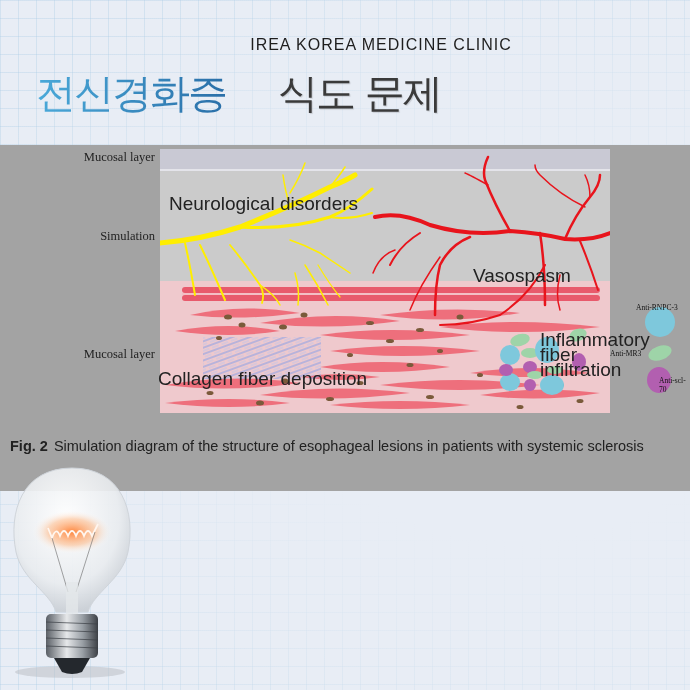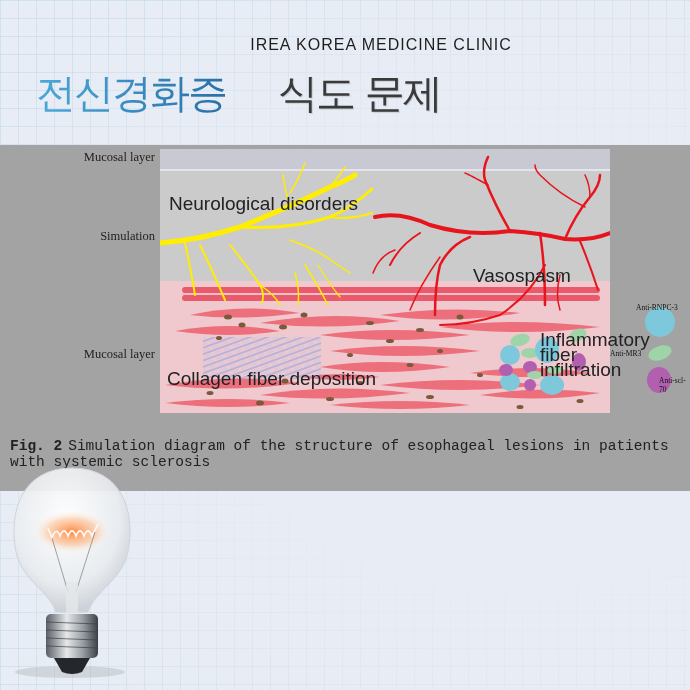--- a/index.html
+++ b/index.html
@@ -36,21 +36,21 @@
   .panel {
     position: absolute; left: 0; top: 145px; width: 690px; height: 346px; background: #a3a3a3;
   }
   .diagram { position: absolute; left: 0; top: 0; width: 690px; height: 270px; }
   .layer-label {
     position: absolute; font-family: "Liberation Serif", serif; font-size: 12.5px; color: #222; text-align: right; width: 155px; left: 0;
   }
   .inner-label { position: absolute; font-family: Liberation Sans, sans-serif; color: #222; font-size: 19px; }
   .legend-label { position: absolute; font-family: "Liberation Serif", serif; font-size: 7.5px; color: #111; }
   .caption {
-    position: absolute; left: 10px; top: 293px; font-family: Liberation Mono, monospace; font-size: 14.5px; color: #222;
+    position: absolute; left: 10px; top: 293px; font-family: Liberation Sans, sans-serif; font-size: 14.5px; color: #222;
   }
   .caption b { font-weight: bold; margin-right: 6px; }
 
   .bulb { position: absolute; left: 0; top: 462px; width: 230px; height: 228px; }
 </style>
 </head>
 <body>
 
 <div class="fade"></div>
 
@@ -189,21 +189,21 @@
     <ellipse cx="660" cy="208" rx="12" ry="7" fill="#9ed4a8" transform="rotate(-20 660 208)"></ellipse>
     <ellipse cx="659" cy="235" rx="12" ry="13" fill="#b25fb0"></ellipse>
   </svg>
 
   <div class="layer-label" style="top:5px;">Mucosal layer</div>
   <div class="layer-label" style="top:84px;">Simulation</div>
   <div class="layer-label" style="top:202px;">Mucosal layer</div>
 
   <div class="inner-label" style="left:169px; top:48px;">Neurological disorders</div>
   <div class="inner-label" style="left:473px; top:120px;">Vasospasm</div>
-  <div class="inner-label" style="left:167px; top:223px;">Collagen fiber deposition</div>
+  <div class="inner-label" style="left:158px; top:223px;">Collagen fiber deposition</div>
   <div class="inner-label" style="left:540px; top:187px; line-height:15px;">
     <div>Inflammatory</div>
     <div>fiber</div>
     <div>infiltration</div>
   </div>
 
   <div class="legend-label" style="left:636px; top:158px;">Anti-RNPC-3</div>
   <div class="legend-label" style="left:610px; top:204px;">Anti-MR3</div>
   <div class="legend-label" style="left:643px; top:231px;margin-left:16px;">Anti-scl-70</div>
 

